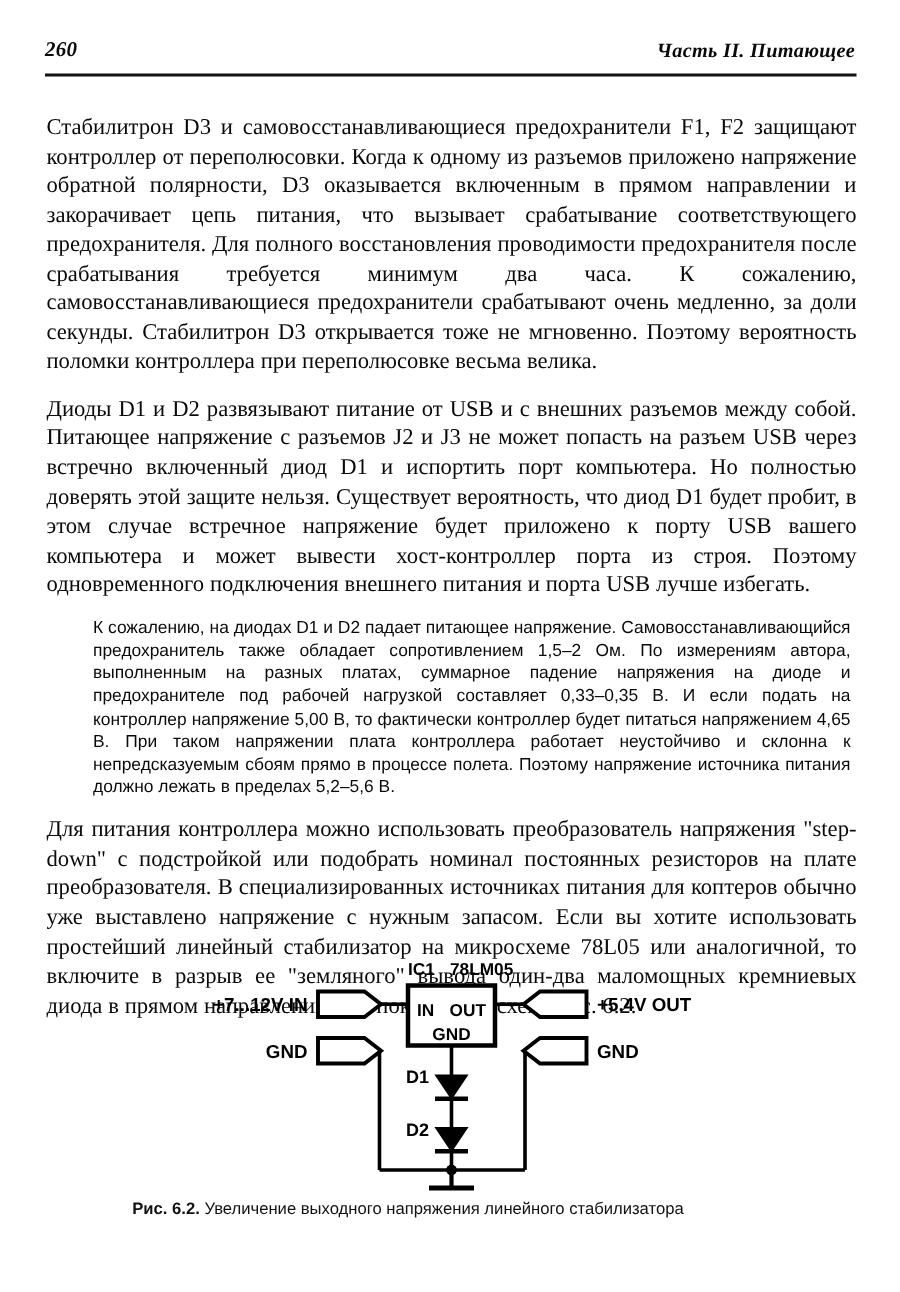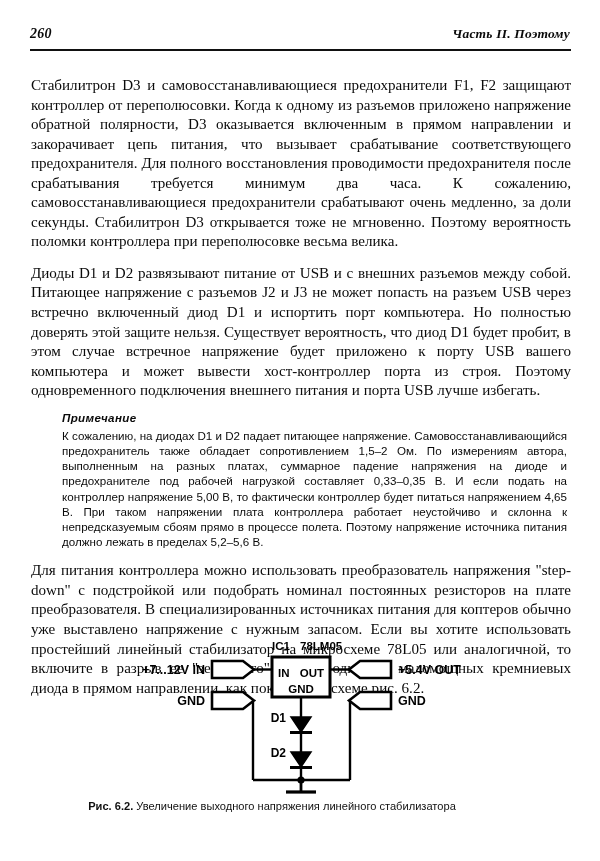--- a/index.html
+++ b/index.html
@@ -123,32 +123,31 @@
     fill: #000;
   }
 </style>
 </head>
 <body>
 
 <div class="page">
 
   <div class="runhead">
     <span class="folio">260</span>
-    <span class="section">Часть II. Поэтому</span>
+    <span class="section">Часть II. Питающее</span>
   </div>
   <div class="runrule"></div>
 
   <div class="body-col">
 
     <p class="para">Стабилитрон D3 и самовосстанавливающиеся предохранители F1, F2 защищают контроллер от переполюсовки. Когда к одному из разъемов приложено напряжение обратной полярности, D3 оказывается включенным в прямом направлении и закорачивает цепь питания, что вызывает срабатывание соответствующего предохранителя. Для полного восстановления проводимости предохранителя после срабатывания требуется минимум два часа. К сожалению, самовосстанавливающиеся предохранители срабатывают очень медленно, за доли секунды. Стабилитрон D3 открывается тоже не мгновенно. Поэтому вероятность поломки контроллера при переполюсовке весьма велика.</p>
 
     <p class="para">Диоды D1 и D2 развязывают питание от USB и с внешних разъемов между собой. Питающее напряжение с разъемов J2 и J3 не может попасть на разъем USB через встречно включенный диод D1 и испортить порт компьютера. Но полностью доверять этой защите нельзя. Существует вероятность, что диод D1 будет пробит, в этом случае встречное напряжение будет приложено к порту USB вашего компьютера и может вывести хост-контроллер порта из строя. Поэтому одновременного подключения внешнего питания и порта USB лучше избегать.</p>
 
     <div class="note">
-      <div class="note-title">Примечание</div>
       <div class="note-body">К сожалению, на диодах D1 и D2 падает питающее напряжение. Самовосстанавливающийся предохранитель также обладает сопротивлением 1,5–2 Ом. По измерениям автора, выполненным на разных платах, суммарное падение напряжения на диоде и предохранителе под рабочей нагрузкой составляет 0,33–0,35 В. И если подать на контроллер напряжение 5,00 В, то фактически контроллер будет питаться напряжением 4,65 В. При таком напряжении плата контроллера работает неустойчиво и склонна к непредсказуемым сбоям прямо в процессе полета. Поэтому напряжение источника питания должно лежать в пределах 5,2–5,6 В.</div>
     </div>
 
     <p class="para">Для питания контроллера можно использовать преобразователь напряжения "step-down" с подстройкой или подобрать номинал постоянных резисторов на плате преобразователя. В специализированных источниках питания для коптеров обычно уже выставлено напряжение с нужным запасом. Если вы хотите использовать простейший линейный стабилизатор на микросхеме 78L05 или аналогичной, то включите в разрыв ее "земляного" вывода один-два маломощных кремниевых диода в прямом направлении, как показано на схеме рис. 6.2.</p>
   </div>
 
   <div class="figure">
     <svg class="fig-canvas" viewBox="0 0 600 196" xmlns="http://www.w3.org/2000/svg">
 
       <rect x="272" y="43" width="58" height="40" fill="#ffffff" stroke="#000" stroke-width="3"></rect>

